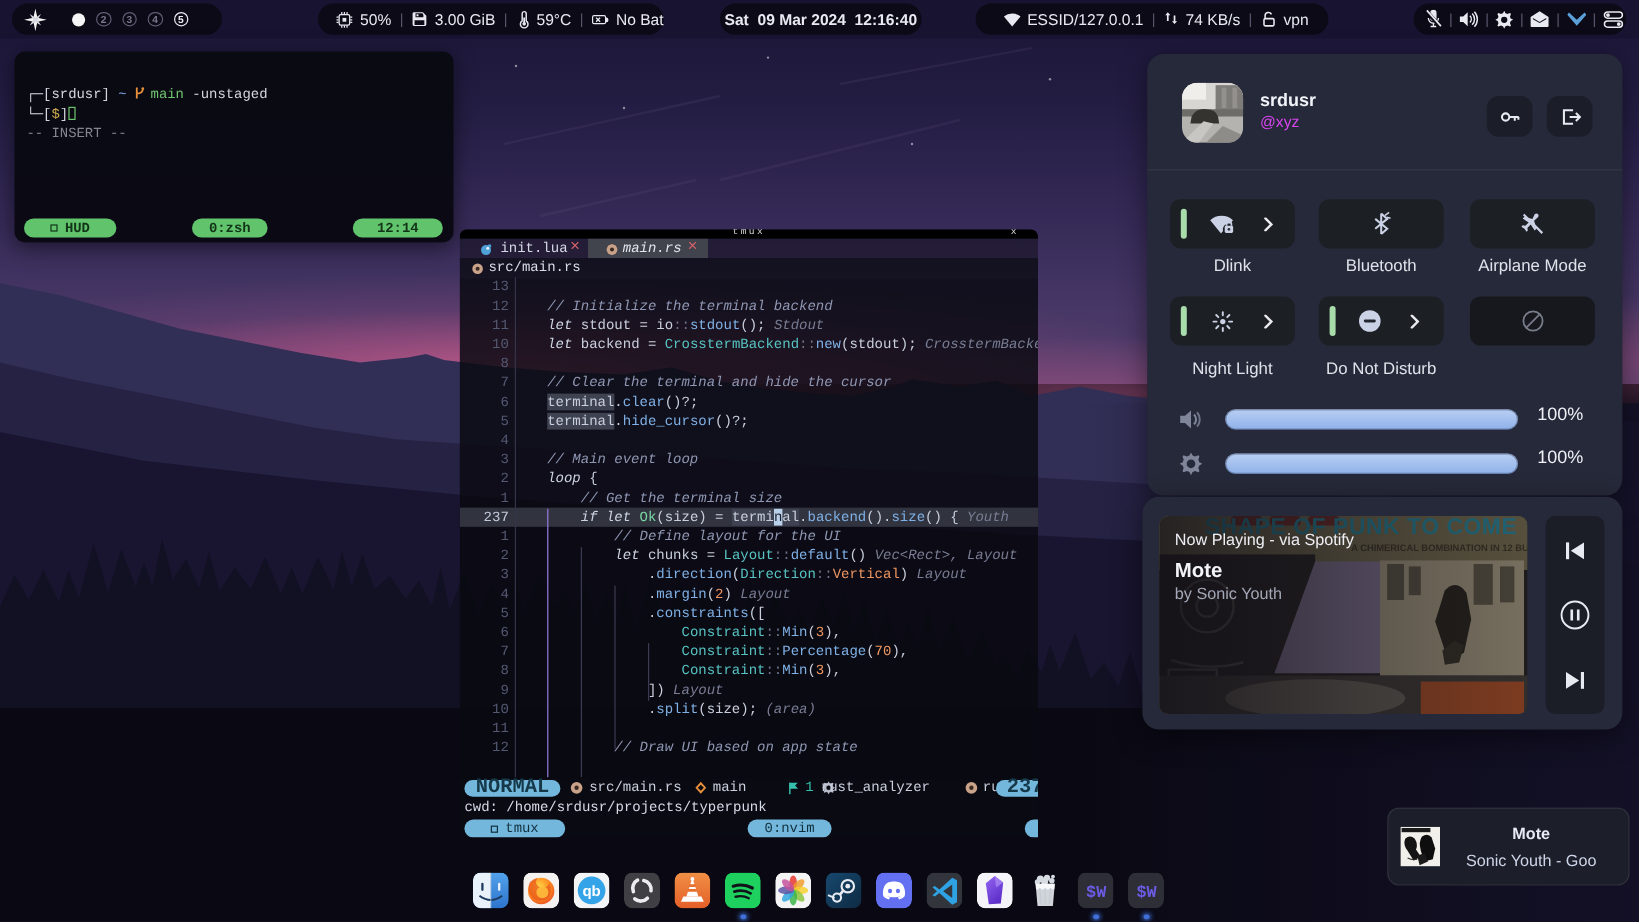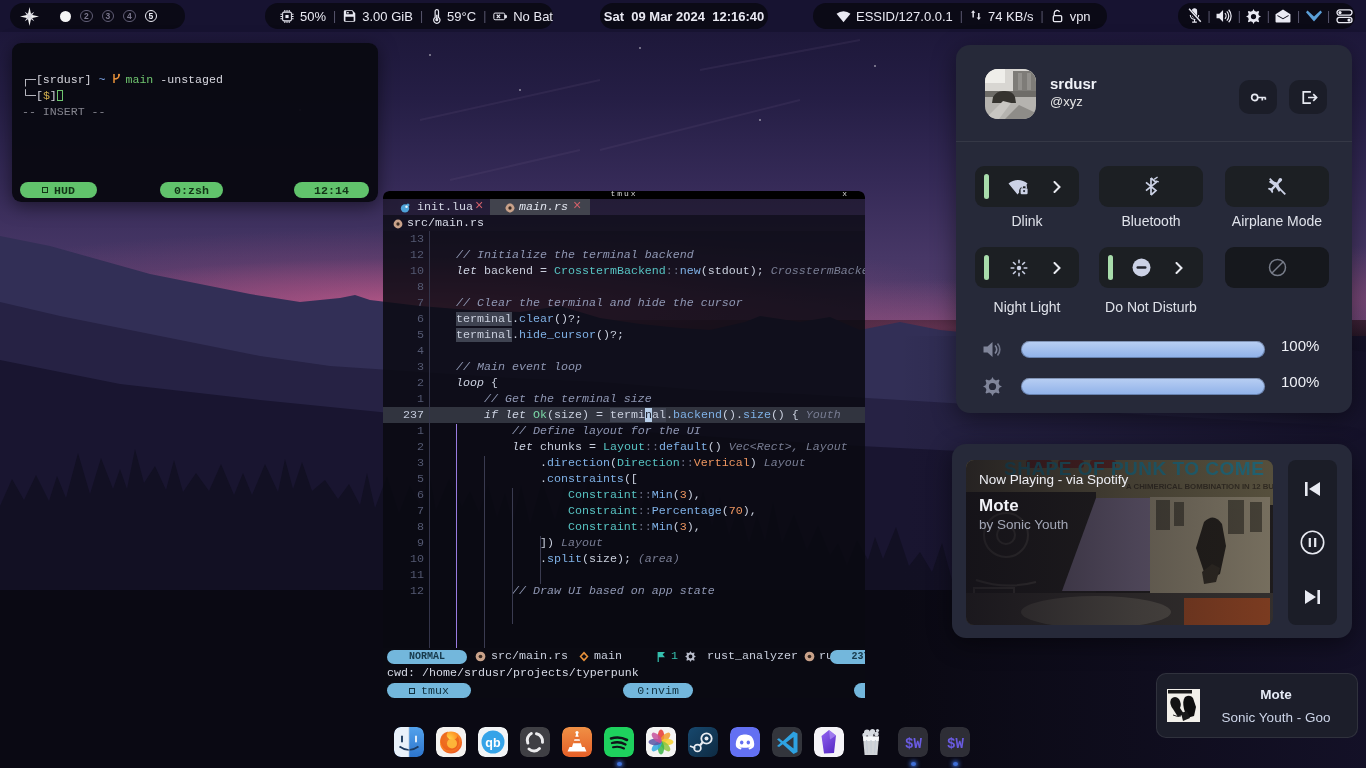--- a/index.html
+++ b/index.html
@@ -10,21 +10,21 @@
 .pill{position:absolute;top:3px;height:26px;background:#0b0a16;border-radius:13px;display:flex;align-items:center;color:#e9e9f2;font-size:13px;white-space:nowrap}
 .sep{color:#5a5870;padding:0 7px;font-size:12px}
 .wsn{margin-left:9px;width:12.5px;height:12.5px;border-radius:50%;border:1.2px solid #605d75;color:#7d7a90;font-size:8.5px;display:inline-flex;align-items:center;justify-content:center;font-weight:bold}
 .wsa{border-color:#ececf4;color:#ececf4}
 .tpill{position:absolute;top:139px;height:16px;background:#61c36c;border-radius:8px;color:#123417;font-size:11.6px;font-weight:bold;display:flex;align-items:center;justify-content:center}
 
 #term{position:absolute;left:12px;top:43px;width:366px;height:159px;background:rgba(9,9,18,0.96);border-radius:9px;box-shadow:0 4px 18px rgba(0,0,0,0.5);font-family:"Liberation Mono",monospace;font-size:11.6px;color:#d5d5dd}
 #tmuxwin{position:absolute;left:383px;top:191px;width:482px;height:507px;border-radius:6px 6px 0 0;overflow:hidden;font-family:"Liberation Mono",monospace;font-size:11.67px}
 
 #cc{position:absolute;left:956px;top:45px;width:396px;height:368px;background:#262939;border-radius:14px;box-shadow:0 6px 24px rgba(0,0,0,0.45)}
-#media{position:absolute;left:952px;top:444px;width:400px;height:194px;background:#262939;border-radius:14px;box-shadow:0 6px 24px rgba(0,0,0,0.45)}
+#media{position:absolute;left:952px;top:414px;width:400px;height:194px;background:#262939;border-radius:14px;box-shadow:0 6px 24px rgba(0,0,0,0.45)}
 #notif{position:absolute;left:1156px;top:673px;width:202px;height:65px;background:#1c1e2a;border:1px solid rgba(255,255,255,0.09);border-radius:10px}
 
 .tbtn{position:absolute;width:104px;height:41px;background:#1c1f23;border-radius:9px;display:flex;align-items:center;justify-content:center}
 .hbtn{position:absolute;top:35px;width:38px;height:34px;background:#1b1d28;border-radius:10px;display:flex;align-items:center;justify-content:center}
 .tlabel{position:absolute;width:104px;text-align:center;color:#dfe2ea;font-size:14px}
 .gbar{width:5px;height:25px;background:#a8dcab;border-radius:3px}
 
 .slider{position:absolute;height:17px;width:244px;border-radius:9px;background:linear-gradient(#b9cff3,#8fb1e9);box-shadow:inset 0 0 0 1px rgba(30,40,70,0.35)}
 .pct{position:absolute;color:#eef0f6;font-size:15px;font-weight:normal}
 
@@ -37,21 +37,21 @@
 .kw{color:#ced4e3;font-style:italic}.grn{color:#79d6a5}
 .hlw{background:#3f4351}
 .row{height:16px;line-height:16px;white-space:pre}
 .ln{display:inline-block;width:41px;text-align:right;color:#545972;margin-right:4px}
 .guide{position:absolute;width:1px}
 #ttl{height:8px;background:#000;position:relative;border-radius:6px 6px 0 0}
 #tabs{height:16px;background:rgba(14,12,20,0.5);position:relative;line-height:16px}
 #winbar{position:relative;height:16px;background:rgba(10,10,17,0.8);line-height:16px}
 #codearea{position:relative;height:417px;background:rgba(10,10,17,0.84);overflow:hidden}
 #stl{position:relative;height:17px;background:#0a0a12}
-.spill{position:absolute;height:14px;background:#73b7dc;border-radius:7px;color:#16394a;font-weight:bold;display:flex;align-items:center;justify-content:center;font-size:10px}
+.spill{position:absolute;height:14px;background:#73b7dc;border-radius:7px;color:#16394a;font-weight:bold;display:flex;align-items:center;justify-content:center;font-size:17px}
 .xpill{position:absolute;height:15px;background:#73b7dc;border-radius:7.5px;color:#11303e;display:flex;align-items:center;justify-content:center;font-size:11.6px}
 </style></head>
 <body>
 
 <svg class="abs" style="left:0;top:0" width="1366" height="768" viewBox="0 0 1366 768">
 <defs>
 <linearGradient id="sky" x1="0" y1="0" x2="0" y2="1">
 <stop offset="0" stop-color="#1a1535"></stop>
         <stop offset="0.3" stop-color="#251e45"></stop>
 <stop offset="0.55" stop-color="#352a57"></stop>
@@ -254,33 +254,35 @@
 <div id="winbar">
   <span style="position:absolute;left:10px;top:3px"><svg width="10" height="10" viewBox="0 0 12 12">
           <circle cx="6" cy="6" r="5.3" fill="#c9a28a"></circle>
           <circle cx="6" cy="6" r="2" fill="#3a2a20"></circle>
         </svg></span>
   <span style="margin-left:24px;color:#d8dce8">src/main.rs</span>
 </div>
 <div id="codearea">
 <div class="row"><span class="ln">13</span></div>
 <div class="row"><span class="ln">12</span><span class="cm">    // Initialize the terminal backend</span></div>
+<div class="row"><span class="ln">11</span>    <span class="kw">let</span> stdout = io<span class="gy">::</span><span class="bl">stdout</span>(); <span class="hint">Stdout</span></div>
 <div class="row"><span class="ln">10</span>    <span class="kw">let</span> backend = <span class="te">CrosstermBackend</span><span class="gy">::</span><span class="bl">new</span>(stdout); <span class="hint">CrosstermBackend&lt;Stdout</span></div>
 <div class="row"><span class="ln">8</span></div>
 <div class="row"><span class="ln">7</span><span class="cm">    // Clear the terminal and hide the cursor</span></div>
 <div class="row"><span class="ln">6</span>    <span class="hlw">terminal</span>.<span class="bl">clear</span>()?;</div>
 <div class="row"><span class="ln">5</span>    <span class="hlw">terminal</span>.<span class="bl">hide_cursor</span>()?;</div>
 <div class="row"><span class="ln">4</span></div>
 <div class="row"><span class="ln">3</span><span class="cm">    // Main event loop</span></div>
 <div class="row"><span class="ln">2</span>    <span style=""><span class="kw">loop</span> {</span></div>
 <div class="row"><span class="ln">1</span><span class="cm">        // Get the terminal size</span></div>
 <div class="row" style="background:#31343f"><span class="ln" style="color:#c3c9db">237</span>        <span class="kw">if</span> <span class="kw">let</span> <span class="grn">Ok</span>(size) = <span class="hlw">termi<span style="background:#b9d0ea;color:#1a1c28">n</span>al</span>.<span class="bl">backend</span>().<span class="bl">size</span>() { <span class="hint">Youth</span></div>
 <div class="row"><span class="ln">1</span><span class="cm">            // Define layout for the UI</span></div>
 <div class="row"><span class="ln">2</span>            <span class="kw">let</span> chunks = <span class="te">Layout</span><span class="gy">::</span><span class="bl">default</span>() <span class="hint">Vec&lt;Rect&gt;, Layout</span></div>
 <div class="row"><span class="ln">3</span>                .<span class="bl">direction</span>(<span class="te">Direction</span><span class="gy">::</span><span class="or">Vertical</span>) <span class="hint">Layout</span></div>
+<div class="row"><span class="ln">4</span>                .<span class="bl">margin</span>(<span class="or">2</span>) <span class="hint">Layout</span></div>
 <div class="row"><span class="ln">5</span>                .<span class="bl">constraints</span>([</div>
 <div class="row"><span class="ln">6</span>                    <span class="te">Constraint</span><span class="gy">::</span><span class="bl">Min</span>(<span class="or">3</span>),</div>
 <div class="row"><span class="ln">7</span>                    <span class="te">Constraint</span><span class="gy">::</span><span class="bl">Percentage</span>(<span class="or">70</span>),</div>
 <div class="row"><span class="ln">8</span>                    <span class="te">Constraint</span><span class="gy">::</span><span class="bl">Min</span>(<span class="or">3</span>),</div>
 <div class="row"><span class="ln">9</span>                ]) <span class="hint">Layout</span></div>
 <div class="row"><span class="ln">10</span>                .<span class="bl">split</span>(size); <span class="hint">(area)</span></div>
 <div class="row"><span class="ln">11</span></div>
 <div class="row"><span class="ln">12</span><span class="cm">            // Draw UI based on app state</span></div>
 <div class="guide" style="left:46px;top:0;height:417px;background:#33344a"></div>
 <div class="guide" style="left:73px;top:193px;height:224px;background:#9a7ce0"></div>
@@ -301,21 +303,21 @@
         </svg></span>
   <span style="position:absolute;left:211px;line-height:17px">main</span>
   <span style="position:absolute;left:274px;top:3.5px"><svg width="9" height="10" viewBox="0 0 9 10">
           <path d="M1 0h7l-2.4 2.6L8 5.2H1" fill="#35c0ae"></path>
           <rect x="0.6" y="0" width="1.2" height="10" fill="#35c0ae"></rect>
         </svg></span>
   <span style="position:absolute;left:288px;line-height:17px;color:#35c0ae">1</span>
   <span style="position:absolute;left:302px;top:3px"><svg width="11" height="11" viewBox="0 0 16 16">
           <path fill="#b8bcca" d="M8 0l1.1 2.2a6 6 0 0 1 1.7.7L13.2 2 14 2.8l-0.9 2.4a6 6 0 0 1 .7 1.7L16 8l-2.2 1.1a6 6 0 0 1-.7 1.7l.9 2.4-.8.8-2.4-.9a6 6 0 0 1-1.7.7L8 16l-1.1-2.2a6 6 0 0 1-1.7-.7l-2.4.9-.8-.8.9-2.4a6 6 0 0 1-.7-1.7L0 8l2.2-1.1a6 6 0 0 1 .7-1.7L2 2.8 2.8 2l2.4.9a6 6 0 0 1 1.7-.7zM8 5.2A2.8 2.8 0 1 0 8 10.8 2.8 2.8 0 0 0 8 5.2z"></path>
         </svg></span>
-  <span style="position:absolute;left:324px;line-height:17px">rust_analyzer</span>
+  <span style="position:absolute;left:301px;line-height:17px">rust_analyzer</span>
   <span style="position:absolute;left:421px;top:3px"><svg width="11" height="11" viewBox="0 0 12 12">
           <circle cx="6" cy="6" r="5.3" fill="#c9a28a"></circle>
           <circle cx="6" cy="6" r="2" fill="#3a2a20"></circle>
         </svg></span>
   <span style="position:absolute;left:436px;line-height:17px">rust</span>
   <div class="spill" style="left:447px;top:1.5px;width:79px">237:32</div>
 </div>
 <div style="position:relative;height:17px;background:#0a0a12;line-height:17px;color:#d6dae6"><span style="margin-left:4px">cwd: /home/srdusr/projects/typerpunk</span></div>
 <div style="position:relative;height:17px;background:#0a0a12">
   <div class="xpill" style="left:4px;top:1px;width:84px"><span style="display:inline-block;width:6px;height:6px;border:1.2px solid #11303e;margin-right:6px"></span>tmux</div>
@@ -331,21 +333,21 @@
     <rect x="0" y="0" width="20" height="14" fill="#efeeea"></rect>
     <rect x="28" y="2" width="23" height="21" fill="#7e7c78"></rect>
     <rect x="33" y="4" width="4" height="17" fill="#93918d"></rect>
     <rect x="42" y="4" width="4" height="17" fill="#93918d"></rect>
     <path d="M0 22 h51 v6 h-51 z" fill="#6e6c68"></path>
     <path d="M8 28 q4 -7 12 -6 q8 0 10 6 l1 6 h-24 z" fill="#35332f"></path>
     <polygon points="0,50 18,32 26,34 14,50" fill="#c8c6c2"></polygon>
     <polygon points="20,50 34,36 51,44 51,50" fill="#8e8c88"></polygon>
   </svg>
   <div style="position:absolute;left:94px;top:30px;font-size:15px;font-weight:bold;color:#f0f2f8">srdusr</div>
-  <div style="position:absolute;left:94px;top:49px;font-size:13px;color:#e5e5e5">@xyz</div>
+  <div style="position:absolute;left:94px;top:49px;font-size:13px;color:#d946ef">@xyz</div>
   <div class="hbtn" style="left:283px">
       <svg width="19" height="19" viewBox="0 0 20 20">
         <g stroke="#e8eaf2" stroke-width="1.8" fill="none">
           <circle cx="6" cy="10" r="3.2"></circle>
           <path d="M9.2 10h8.3M14 10v3.2M17.2 10v2.4"></path>
         </g>
       </svg>
     </div>
   <div class="hbtn" style="left:333px">
       <svg width="19" height="19" viewBox="0 0 20 20">

